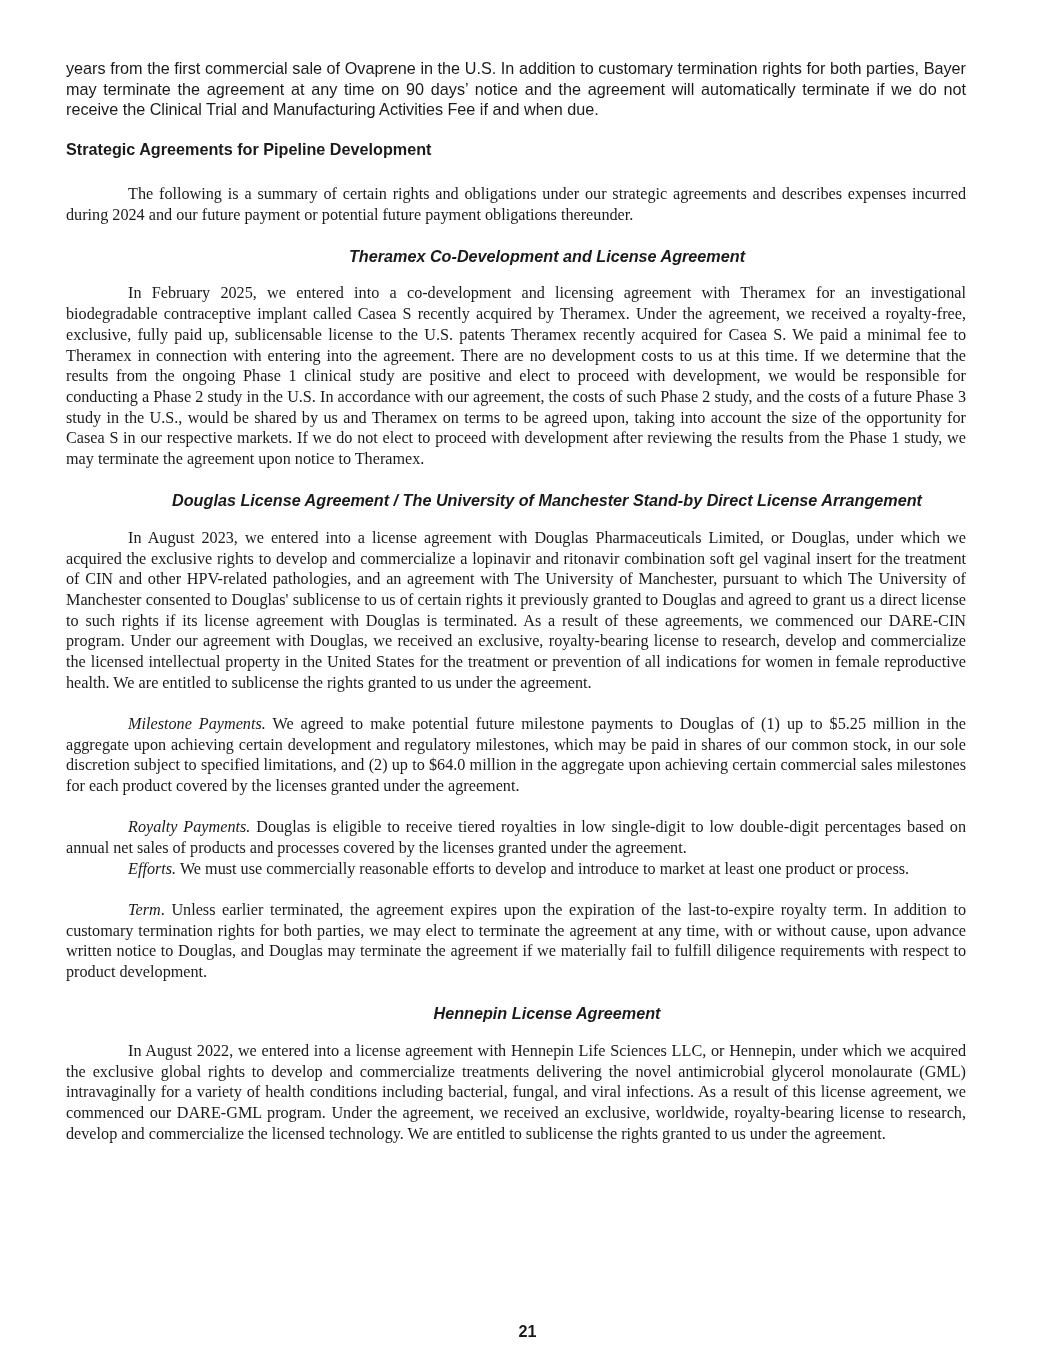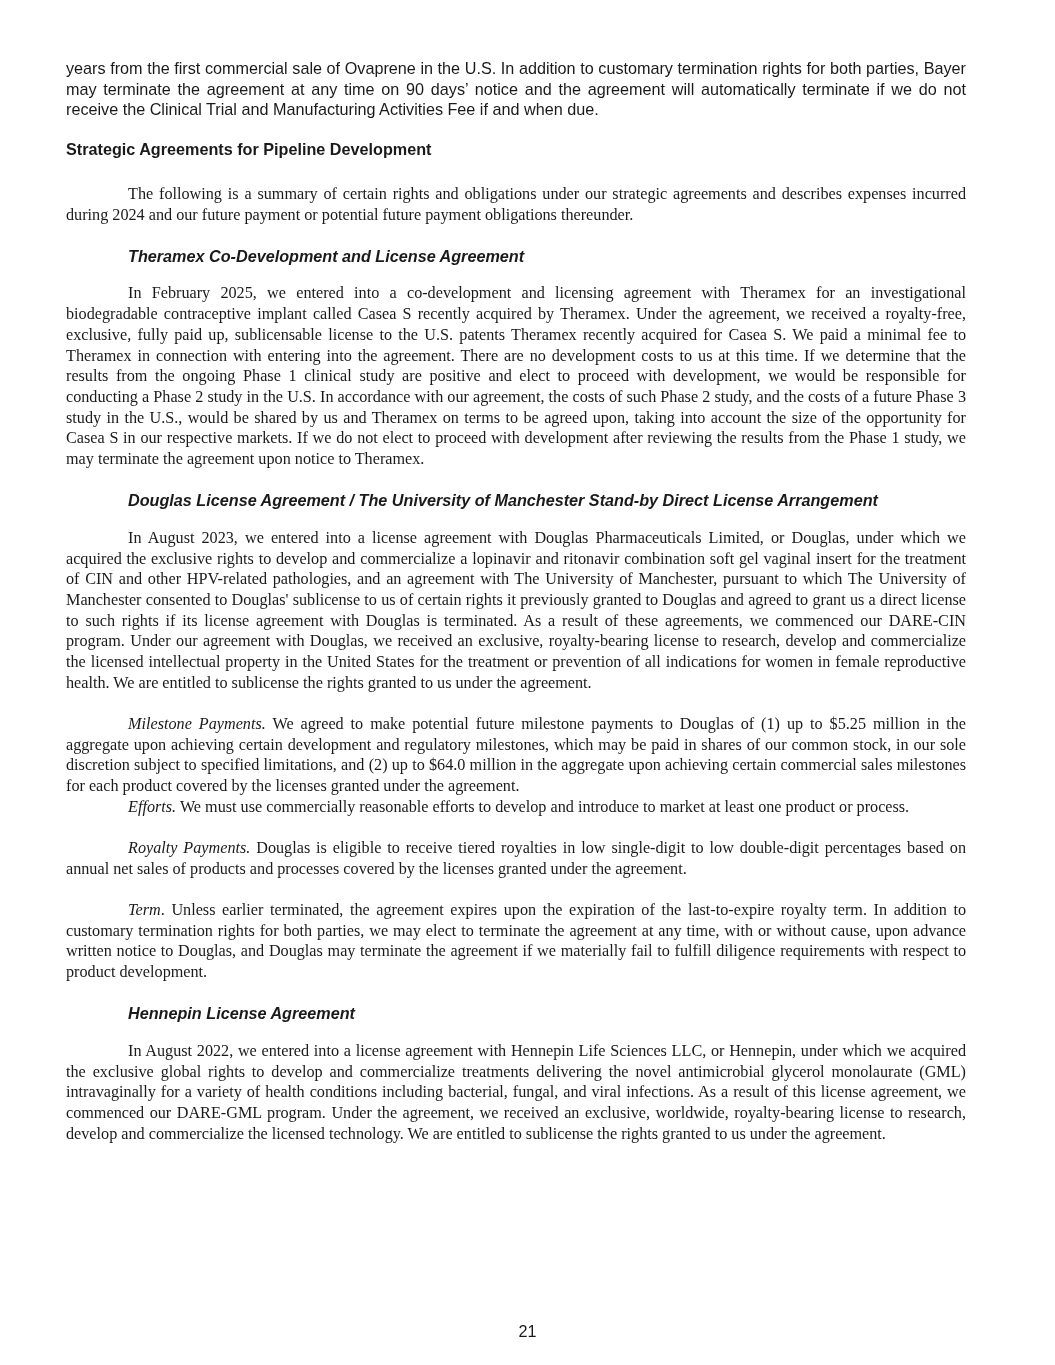--- a/index.html
+++ b/index.html
@@ -6,45 +6,45 @@
     body {
       width: 1055px; height: 1365px; position: relative; overflow: hidden;
       font-family: "Liberation Sans", sans-serif; color: #1a1a1a;
       font-size: 16.2px; line-height: 20.7px;
     }
     .page { position: absolute; left: 66px; top: 58px; width: 900px; }
     p { margin: 0; text-align: justify; }
     .indent { text-indent: 62px; font-family: Liberation Serif, serif; }
     .gap { margin-top: 20.5px; }
     .heading { font-weight: bold; }
-    .subheading { font-weight: bold; font-style: italic; padding-left: 62px; text-align: left; }
+    .subheading { font-weight: bold; font-style: italic; padding-left: 62px; text-align: center; }
     .lead { font-style: italic; }
-    .page-number { position: absolute; top: 1321px; left: 0; width: 1055px; text-align: center; }
+    .page-number { position: absolute; top: 1321px; left: 0; width: 1055px; text-align: center; font-weight: bold; }
   </style>
 </head>
 <body>
 
 <div class="page">
   <p>years from the first commercial sale of Ovaprene in the U.S. In addition to customary termination rights for both parties, Bayer may terminate the agreement at any time on 90 days’ notice and the agreement will automatically terminate if we do not receive the Clinical Trial and Manufacturing Activities Fee if and when due.</p>
 
   <p class="heading gap" style="margin-top:19px">Strategic Agreements for Pipeline Development</p>
 
   <p class="indent gap" style="margin-top:24px">The following is a summary of certain rights and obligations under our strategic agreements and describes expenses incurred during 2024 and our future payment or potential future payment obligations thereunder.</p>
 
   <p class="subheading gap">Theramex Co-Development and License Agreement</p>
   <p class="indent gap" style="margin-top:17px">In February 2025, we entered into a co-development and licensing agreement with Theramex for  an investigational biodegradable contraceptive implant called Casea S recently acquired by Theramex. Under the agreement, we received a royalty-free, exclusive, fully paid up, sublicensable license to the U.S. patents Theramex recently acquired for Casea S. We paid a minimal fee to Theramex in connection with entering into the agreement. There are no development costs to us at this time. If we determine that the results from the ongoing Phase 1 clinical study are positive and elect to proceed with development, we would be responsible for conducting a Phase 2 study in the U.S. In accordance with our agreement, the costs of such Phase 2 study, and the costs of a future Phase 3 study in the U.S., would be shared by us and Theramex on terms to be agreed upon, taking into account the size of the opportunity for Casea S in our respective markets. If we do not elect to proceed with development after reviewing the results from the Phase 1 study, we may terminate the agreement upon notice to Theramex.</p>
 
   <p class="subheading gap">Douglas License Agreement / The University of Manchester Stand-by Direct License Arrangement</p>
   <p class="indent gap" style="margin-top:17px">In August 2023, we entered into a license agreement with Douglas Pharmaceuticals Limited, or Douglas, under which we acquired the exclusive rights to develop and commercialize a lopinavir and ritonavir combination soft gel vaginal insert for the treatment of CIN and other HPV-related pathologies, and an agreement with The University of Manchester, pursuant to which The University of Manchester consented to Douglas' sublicense to us of certain rights it previously granted to Douglas and agreed to grant us a direct license to such rights if its license agreement with Douglas is terminated. As a result of these agreements, we commenced our DARE-CIN program. Under our agreement with Douglas, we received an exclusive, royalty-bearing license to research, develop and commercialize the licensed intellectual property in the United States for the treatment or prevention of all indications for women in female reproductive health. We are entitled to sublicense the rights granted to us under the agreement.</p>
 
   <p class="indent gap"><span class="lead">Milestone Payments.</span><span> We agreed to make potential future milestone payments to Douglas of (1) up to $5.25 million in the aggregate upon achieving certain development and regulatory milestones, which may be paid in shares of our common stock, in our sole discretion subject to specified limitations, and (2) up to $64.0 million in the aggregate upon achieving certain commercial sales milestones for each product covered by the licenses granted under the agreement.</span></p>
 
+  <p class="indent gap"><span class="lead">Royalty Payments.</span><span> Douglas is eligible to receive tiered royalties in low single-digit to low double-digit percentages based on annual net sales of products and processes covered by the licenses granted under the agreement.</span></p>
+
   <p class="indent"><span class="lead">Efforts.</span><span> We must use commercially reasonable efforts to develop and introduce to market at least one product or process.</span></p>
-
-  <p class="indent gap"><span class="lead">Royalty Payments.</span><span> Douglas is eligible to receive tiered royalties in low single-digit to low double-digit percentages based on annual net sales of products and processes covered by the licenses granted under the agreement.</span></p>
 
   <p class="indent gap"><span class="lead">Term</span><span>. Unless earlier terminated, the agreement expires upon the expiration of the last-to-expire royalty term. In addition to customary termination rights for both parties, we may elect to terminate the agreement at any time, with or without cause, upon advance written notice to Douglas, and Douglas may terminate the agreement if we materially fail to fulfill diligence requirements with respect to product development.</span></p>
 
   <p class="subheading gap">Hennepin License Agreement</p>
   <p class="indent gap" style="margin-top:17px">In August 2022, we entered into a license agreement with Hennepin Life Sciences LLC, or Hennepin, under which we acquired the exclusive global rights to develop and commercialize treatments delivering the novel antimicrobial glycerol monolaurate (GML) intravaginally for a variety of health conditions including bacterial, fungal, and viral infections. As a result of this license agreement, we commenced our DARE-GML program. Under the agreement, we received an exclusive, worldwide, royalty-bearing license to research, develop and commercialize the licensed technology. We are entitled to sublicense the rights granted to us under the agreement.</p>
 </div>
 
 <div class="page-number">21</div>
 
 </body></html>

